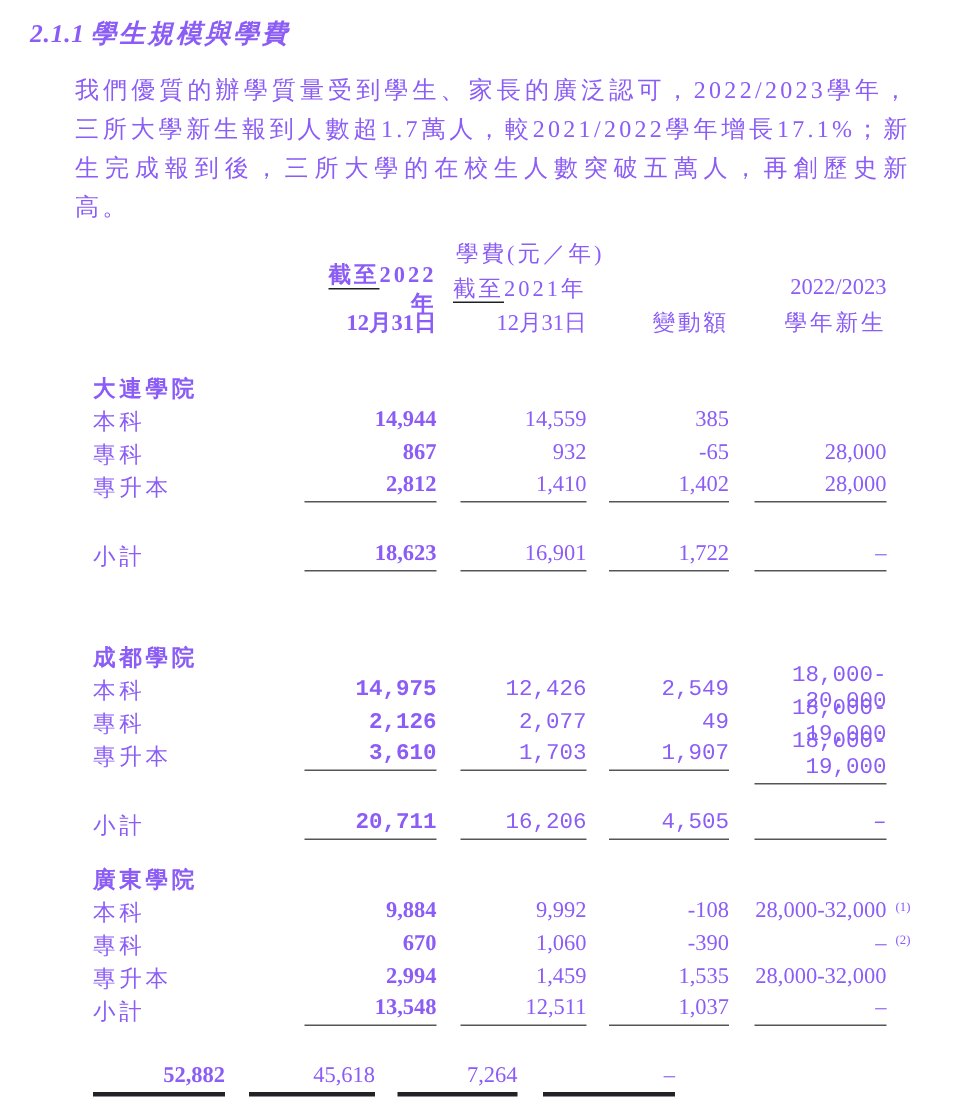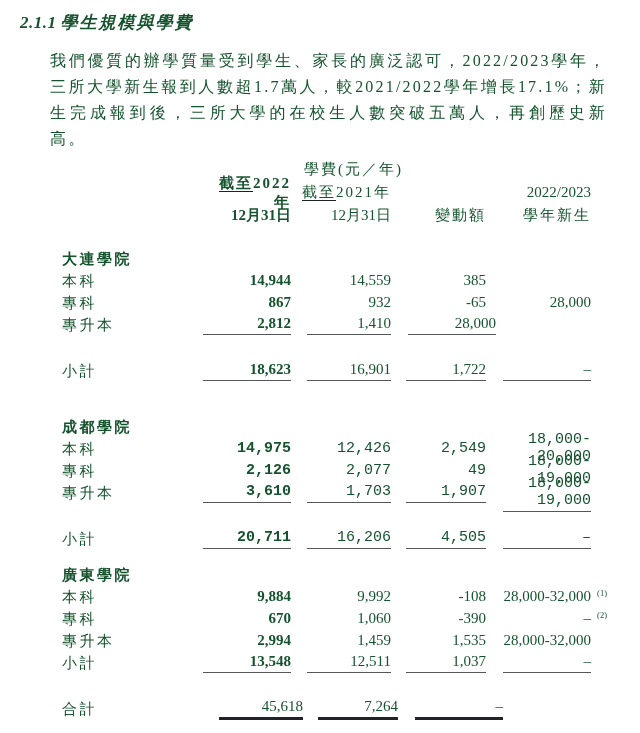--- a/index.html
+++ b/index.html
@@ -1,18 +1,18 @@
 <!DOCTYPE html>
 <html><head>
 <meta charset="utf-8">
 <style>
   html,body{margin:0;padding:0;background:#ffffff;}
   .page{
     position:relative;width:640px;height:733px;background:#fff;overflow:hidden;
-    font-family:"Liberation Serif","DejaVu Serif",serif;color:#14532d;
+    font-family:"Liberation Serif","DejaVu Serif",serif;color:#8b5cf6;
   }
   
   .heading{
     position:absolute;left:20px;top:11px;font-size:17px;font-weight:700;font-style:italic;
     letter-spacing:2px;white-space:nowrap;
   }
   .heading .hnum{letter-spacing:0.5px;margin-right:4px;}
   
   .para{
     position:absolute;left:50px;top:48px;width:557px;
@@ -35,21 +35,21 @@
   .total-row .cellin{border-bottom:3px solid #222326;}
   .b{font-weight:700;}
   
   .hdr{height:23px;}
   .hdr .cjk{letter-spacing:2px;}
   .group12{width:188px;text-align:center;}
   .uz{border-bottom:1px solid #1f2023;padding-bottom:0px;}
   .sec-title{margin-top:0;}
   .sec{margin:0;padding:0;}
   #sections .sec:nth-child(1){margin-top:21px;}
-  #sections .sec:nth-child(1){margin-bottom:34px;}
+  #sections .sec:nth-child(1){margin-bottom:45px;}
   #sections .sec:nth-child(2){margin-bottom:14px;font-family:Liberation Mono, monospace;}
   .subtotal.gap-before{margin-top:24px;}
   .total-row{margin-top:24px;}
   sup.note{
     position:absolute;right:-16px;top:1px;font-size:8.5px;letter-spacing:0;
     line-height:1;
   }
 </style>
 </head>
 <body>
@@ -124,20 +124,23 @@
             </div>
           </div>
           <div class="trow ruled">
             <div class="c-label">專升本</div>
             <div class="c1">
               <span class="cellin b"><span>2,812</span></span>
             </div>
             <div class="c2">
               <span class="cellin"><span>1,410</span></span>
             </div>
+            <div class="c3">
+              <span class="cellin"><span>1,402</span></span>
+            </div>
             <div class="c4">
               <span class="cellin"><span>28,000</span><sup class="note"></sup></span>
             </div>
           </div>
           <div class="trow subtotal gap-before ruled">
             <div class="c-label">小計</div>
             <div class="c1">
               <span class="cellin b"><span>18,623</span></span>
             </div>
             <div class="c2">
@@ -277,21 +280,23 @@
               <span class="cellin"><span>1,037</span></span>
             </div>
             <div class="c4">
               <span class="cellin"><span>–</span><sup class="note"></sup></span>
             </div>
           </div>
         </div>
       </div>
 
     <div class="trow total-row">
-        <div class="c-label">合計</div>
+        <div class="c1">
+          <span class="cellin b"><span>52,882</span></span>
+        </div>
         <div class="c2">
           <span class="cellin"><span>45,618</span></span>
         </div>
         <div class="c3">
           <span class="cellin"><span>7,264</span></span>
         </div>
         <div class="c4">
           <span class="cellin"><span>–</span><sup class="note"></sup></span>
         </div>
       </div>

